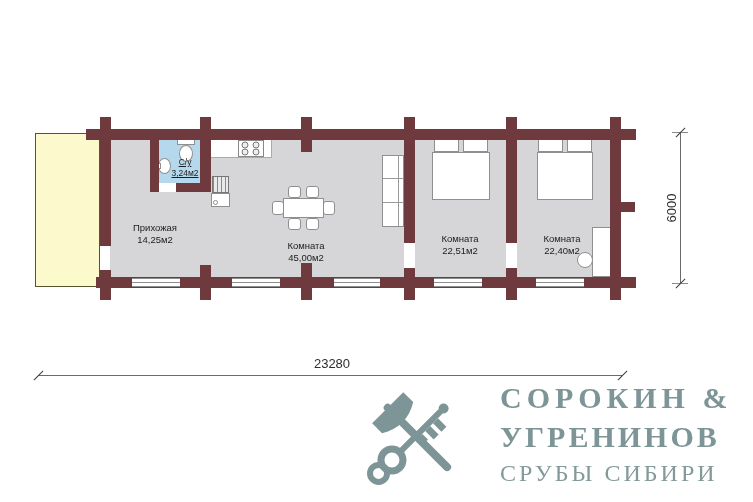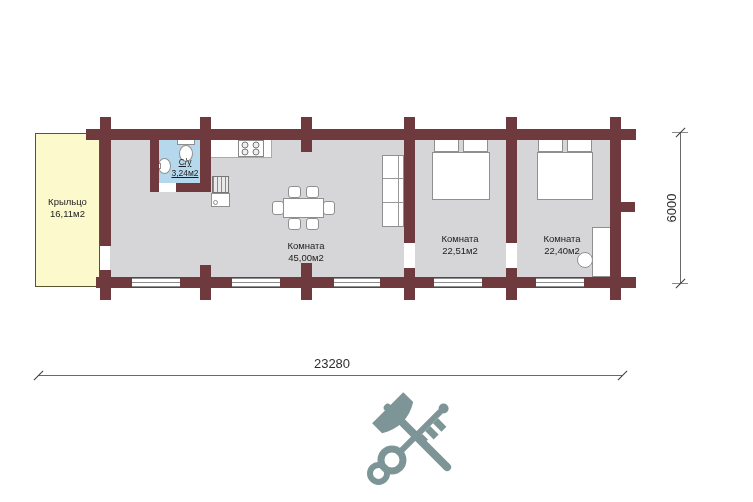--- a/index.html
+++ b/index.html
@@ -105,23 +105,23 @@
   <div class="doorgap" style="left:159px;top:183px;width:17px;height:9px;"></div>
   <div class="doorgap" style="left:404px;top:243px;width:11px;height:25px;"></div>
   <div class="doorgap" style="left:506px;top:243px;width:11px;height:25px;"></div>
 
   <div class="window" style="left:132px;width:48px;"></div>
   <div class="window" style="left:232px;width:48px;"></div>
   <div class="window" style="left:334px;width:46px;"></div>
   <div class="window" style="left:434px;width:48px;"></div>
   <div class="window" style="left:536px;width:48px;"></div>
 
-  <div class="room-label" style="left:35px;top:196px;width:65px;">
-    <span>Крыльцо</span>
-      <span>16,11м2</span>
+  <div class="room-label" style="left:113px;top:222px;width:84px;">
+    <span>Прихожая</span>
+      <span>14,25м2</span>
   </div>
   <div class="room-label bath-label" style="left:166px;top:157px;width:38px;">
     <span>С/у</span>
       <span>3,24м2</span>
   </div>
   <div class="room-label" style="left:266px;top:240px;width:80px;">
     <span>Комната</span>
       <span>45,00м2</span>
   </div>
   <div class="room-label" style="left:420px;top:233px;width:80px;">
@@ -155,14 +155,19 @@
         <rect x="75" y="24" width="6" height="58" rx="2"></rect>
         <circle cx="78" cy="21" r="5"></circle>
         <rect x="81" y="32" width="12" height="7"></rect>
         <rect x="81" y="43" width="12" height="7"></rect>
         <rect x="81" y="54" width="8" height="6"></rect>
         <circle cx="78" cy="94" r="11" fill="none" stroke="#7d9596" stroke-width="7"></circle>
         <circle cx="78" cy="113" r="8.5" fill="none" stroke="#7d9596" stroke-width="6"></circle>
       </g>
     </g>
   </svg>
+  <div class="logo-text">
+    <div class="logo-l1">СОРОКИН &amp;</div>
+    <div class="logo-l2">УГРЕНИНОВ</div>
+    <div class="logo-l3">СРУБЫ СИБИРИ</div>
+  </div>
 
 </div>
 
 </body></html>

